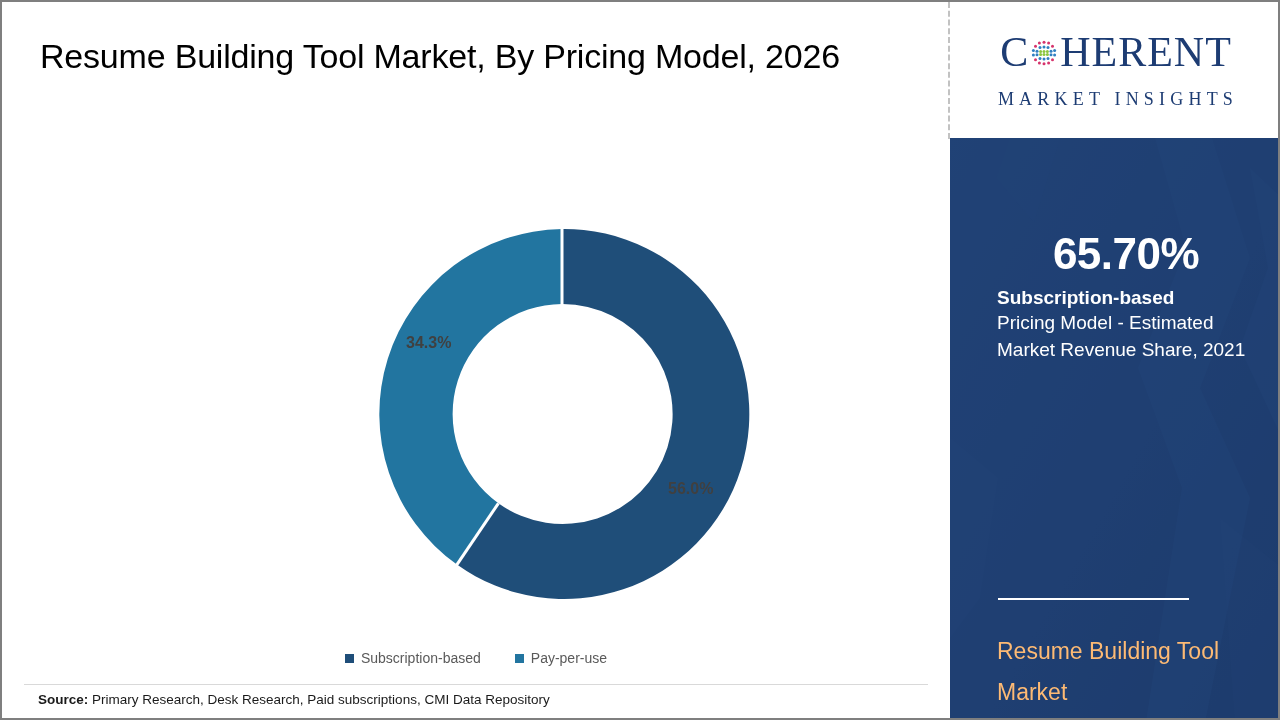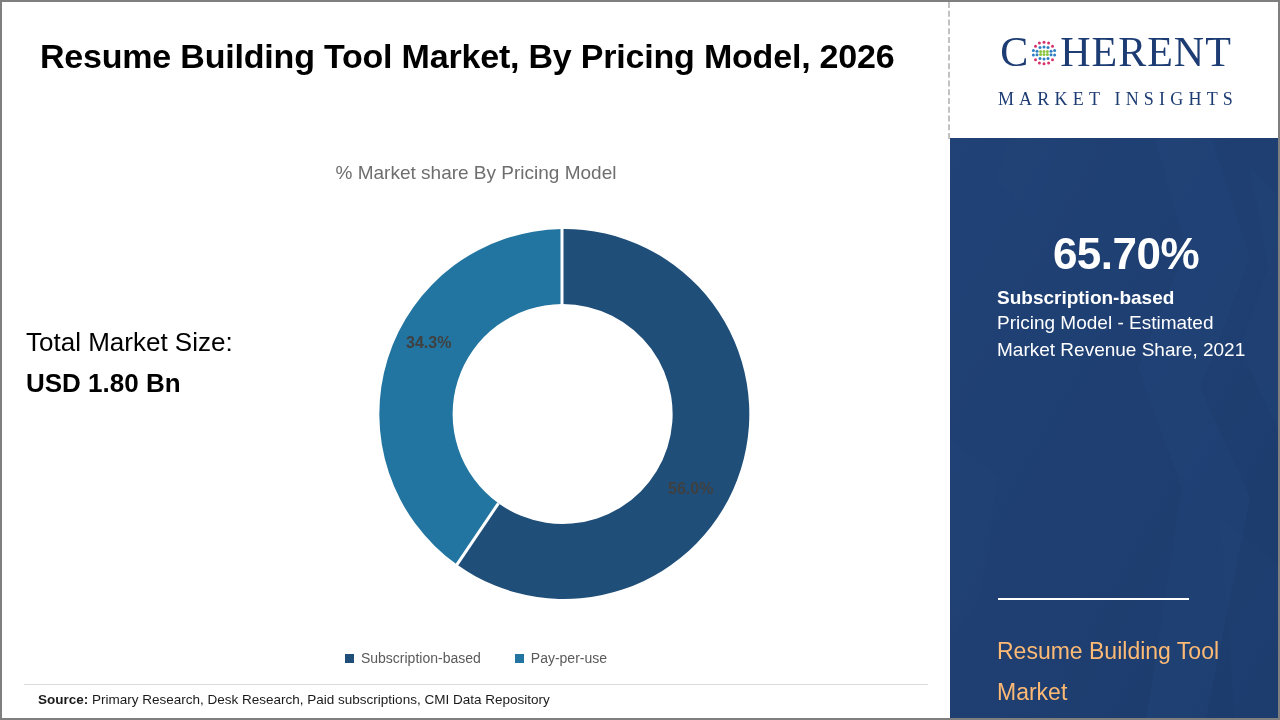--- a/index.html
+++ b/index.html
@@ -29,21 +29,21 @@
     width: 948px;
     height: 720px;
   }
 
   .chart-title {
     position: absolute;
     left: 38px;
     top: 30px;
     width: 860px;
     font-size: 34px;
-    font-weight: bold;
+    font-weight: normal;
     line-height: 1.45;
     color: #000000;
     letter-spacing: -0.2px;
   }
 
   .chart-subtitle {
     position: absolute;
     left: 0;
     top: 160px;
     width: 948px;
@@ -247,26 +247,21 @@
 </style>
 </head>
 <body>
 
 <div id="infographic">
 
   <div class="left-pane">
 
     <div class="chart-title">Resume Building Tool Market, By Pricing Model, 2026</div>
 
-    <div class="chart-subtitle">% Market share By Pricing Model</div>
-
-    <div class="total-market">
-      <span class="tm-label">Total Market Size:</span>
-      <span class="tm-value">USD 1.80 Bn</span>
-    </div>
+
 
     <div class="donut-wrap">
       <svg width="380" height="380" viewBox="0 0 380 380">
 
         <path fill="#1f4e79" d="M 190 5
                  A 185 185 0 1 1 84.9 340.6
                  L 126.4 279.3
                  A 110 110 0 1 0 190 80
                  Z"></path>
 

